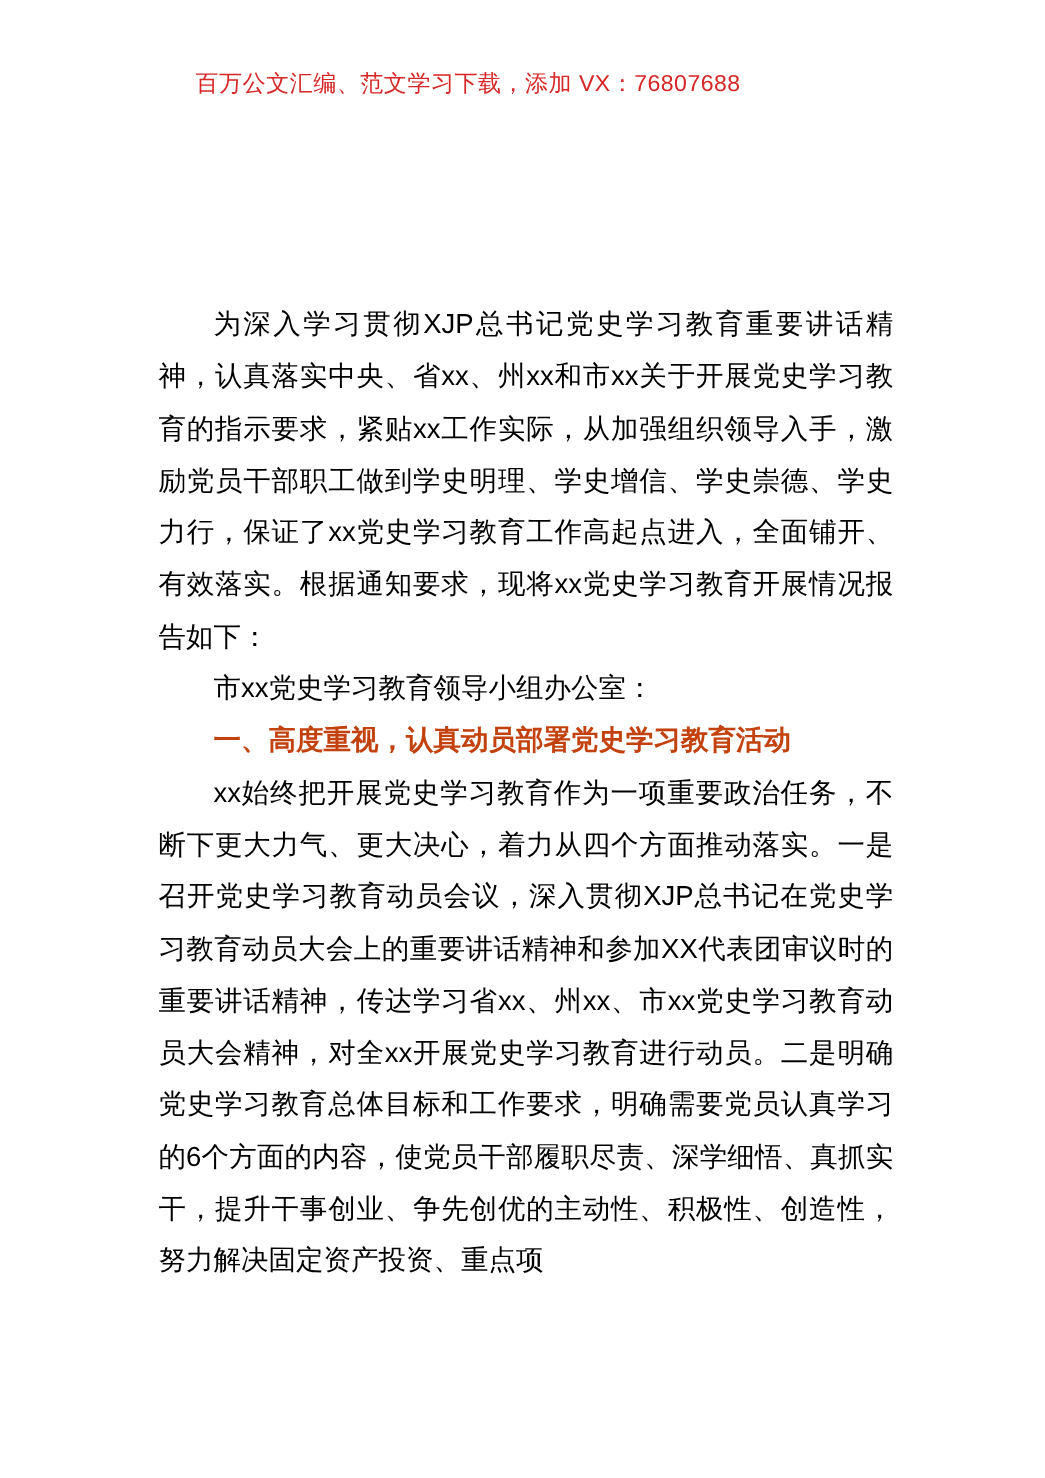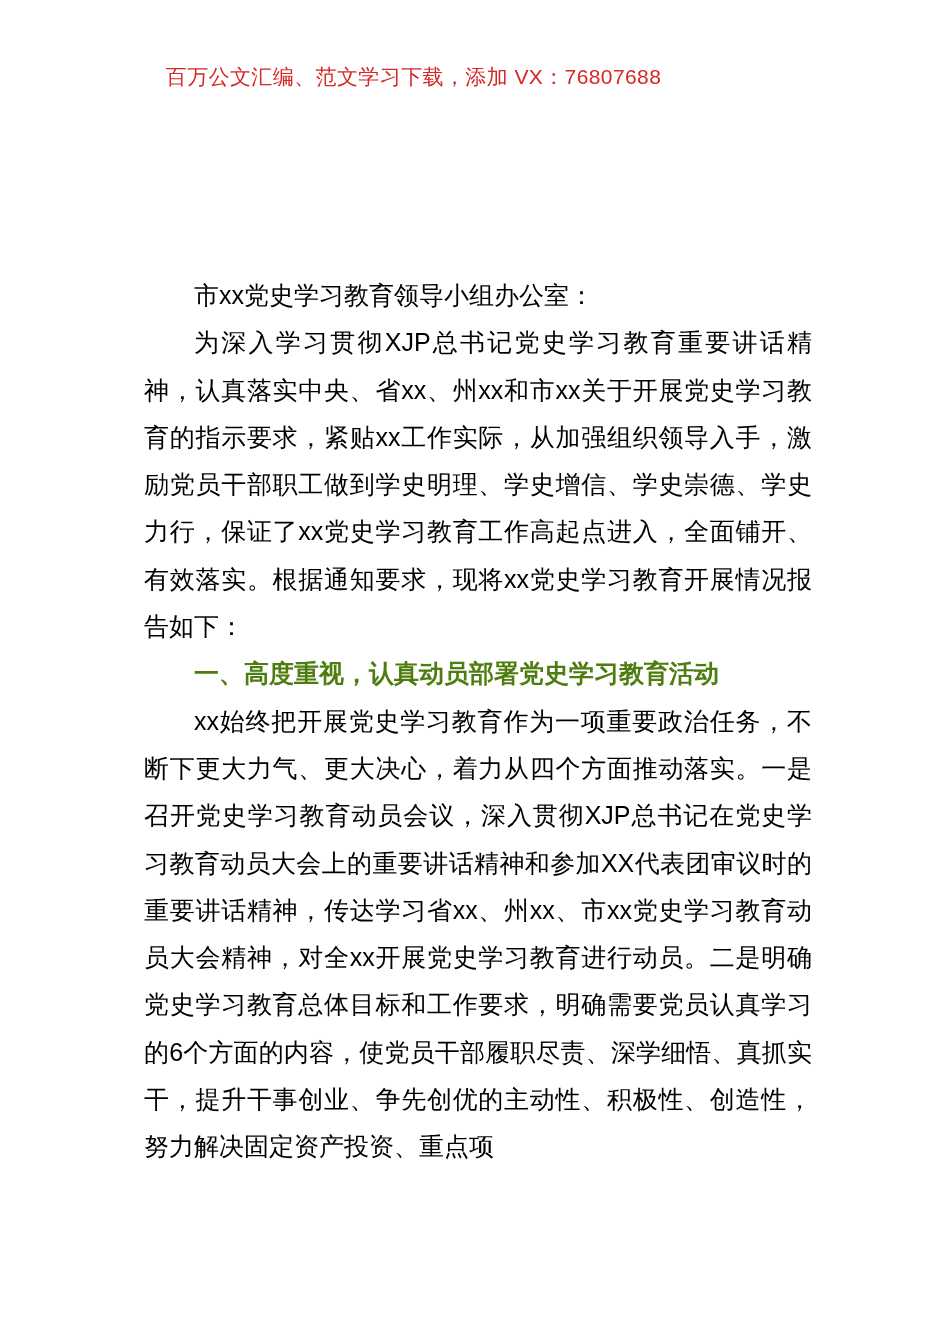--- a/index.html
+++ b/index.html
@@ -23,20 +23,21 @@
     top: 62px;
     left: 0;
     width: 827px;
     text-align: center;
     color: #d62626;
     font-size: 21px;
     font-weight: 400;
     letter-spacing: 0.4px;
     line-height: 30px;
     white-space: nowrap;
+    padding-left: 12px;
   }
 
   
   .doc-title {
     position: absolute;
     top: 152px;
     left: 128px;
     width: 694px;
     text-align: center;
     color: #000000;
@@ -66,42 +67,42 @@
   }
   .para.indent {
     text-indent: 50px;
   }
   .para.salutation {
     text-indent: 50px;
   }
 
   .heading-red {
     margin: 0;
-    color: #4d7c0f;
+    color: #c2410c;
     font-size: 25px;
     font-weight: 700;
     line-height: 47.3px;
     text-indent: 50px;
     letter-spacing: 0px;
     white-space: nowrap;
   }
 </style>
 </head>
 <body>
 
 <div class="page">
 
   <div class="watermark">百万公文汇编、范文学习下载，添加 VX：76807688</div>
 
 
   <div class="body-block">
 
+    <p class="para indent">为深入学习贯彻XJP总书记党史学习教育重要讲话精神，认真落实中央、省xx、州xx和市xx关于开展党史学习教育的指示要求，紧贴xx工作实际，从加强组织领导入手，激励党员干部职工做到学史明理、学史增信、学史崇德、学史力行，保证了xx党史学习教育工作高起点进入，全面铺开、有效落实。根据通知要求，现将xx党史学习教育开展情况报告如下：</p>
+
     <p class="para salutation">市xx党史学习教育领导小组办公室：</p>
-
-    <p class="para indent">为深入学习贯彻XJP总书记党史学习教育重要讲话精神，认真落实中央、省xx、州xx和市xx关于开展党史学习教育的指示要求，紧贴xx工作实际，从加强组织领导入手，激励党员干部职工做到学史明理、学史增信、学史崇德、学史力行，保证了xx党史学习教育工作高起点进入，全面铺开、有效落实。根据通知要求，现将xx党史学习教育开展情况报告如下：</p>
 
     <p class="heading-red">一、高度重视，认真动员部署党史学习教育活动</p>
 
     <p class="para indent">xx始终把开展党史学习教育作为一项重要政治任务，不断下更大力气、更大决心，着力从四个方面推动落实。一是召开党史学习教育动员会议，深入贯彻XJP总书记在党史学习教育动员大会上的重要讲话精神和参加XX代表团审议时的重要讲话精神，传达学习省xx、州xx、市xx党史学习教育动员大会精神，对全xx开展党史学习教育进行动员。二是明确党史学习教育总体目标和工作要求，明确需要党员认真学习的6个方面的内容，使党员干部履职尽责、深学细悟、真抓实干，提升干事创业、争先创优的主动性、积极性、创造性，努力解决固定资产投资、重点项</p>
 
   </div>
 
 </div>
 
 </body></html>

